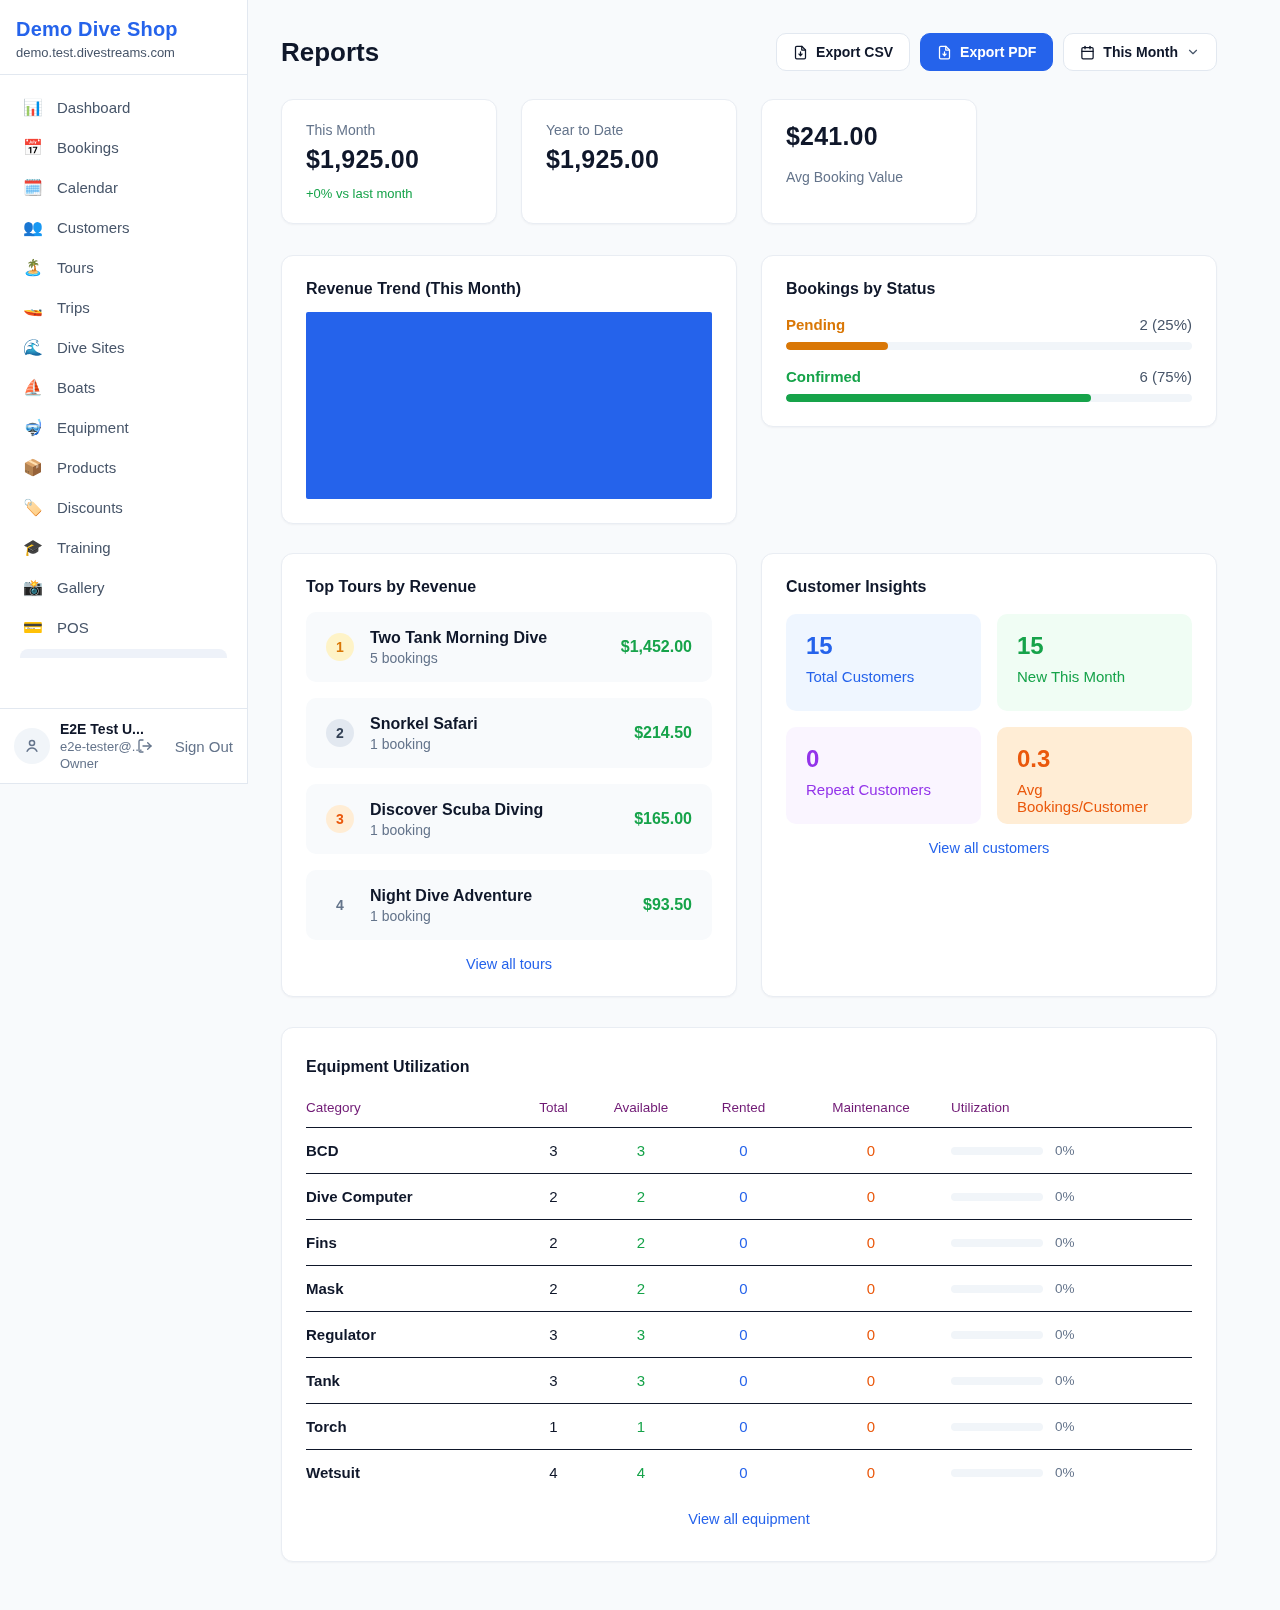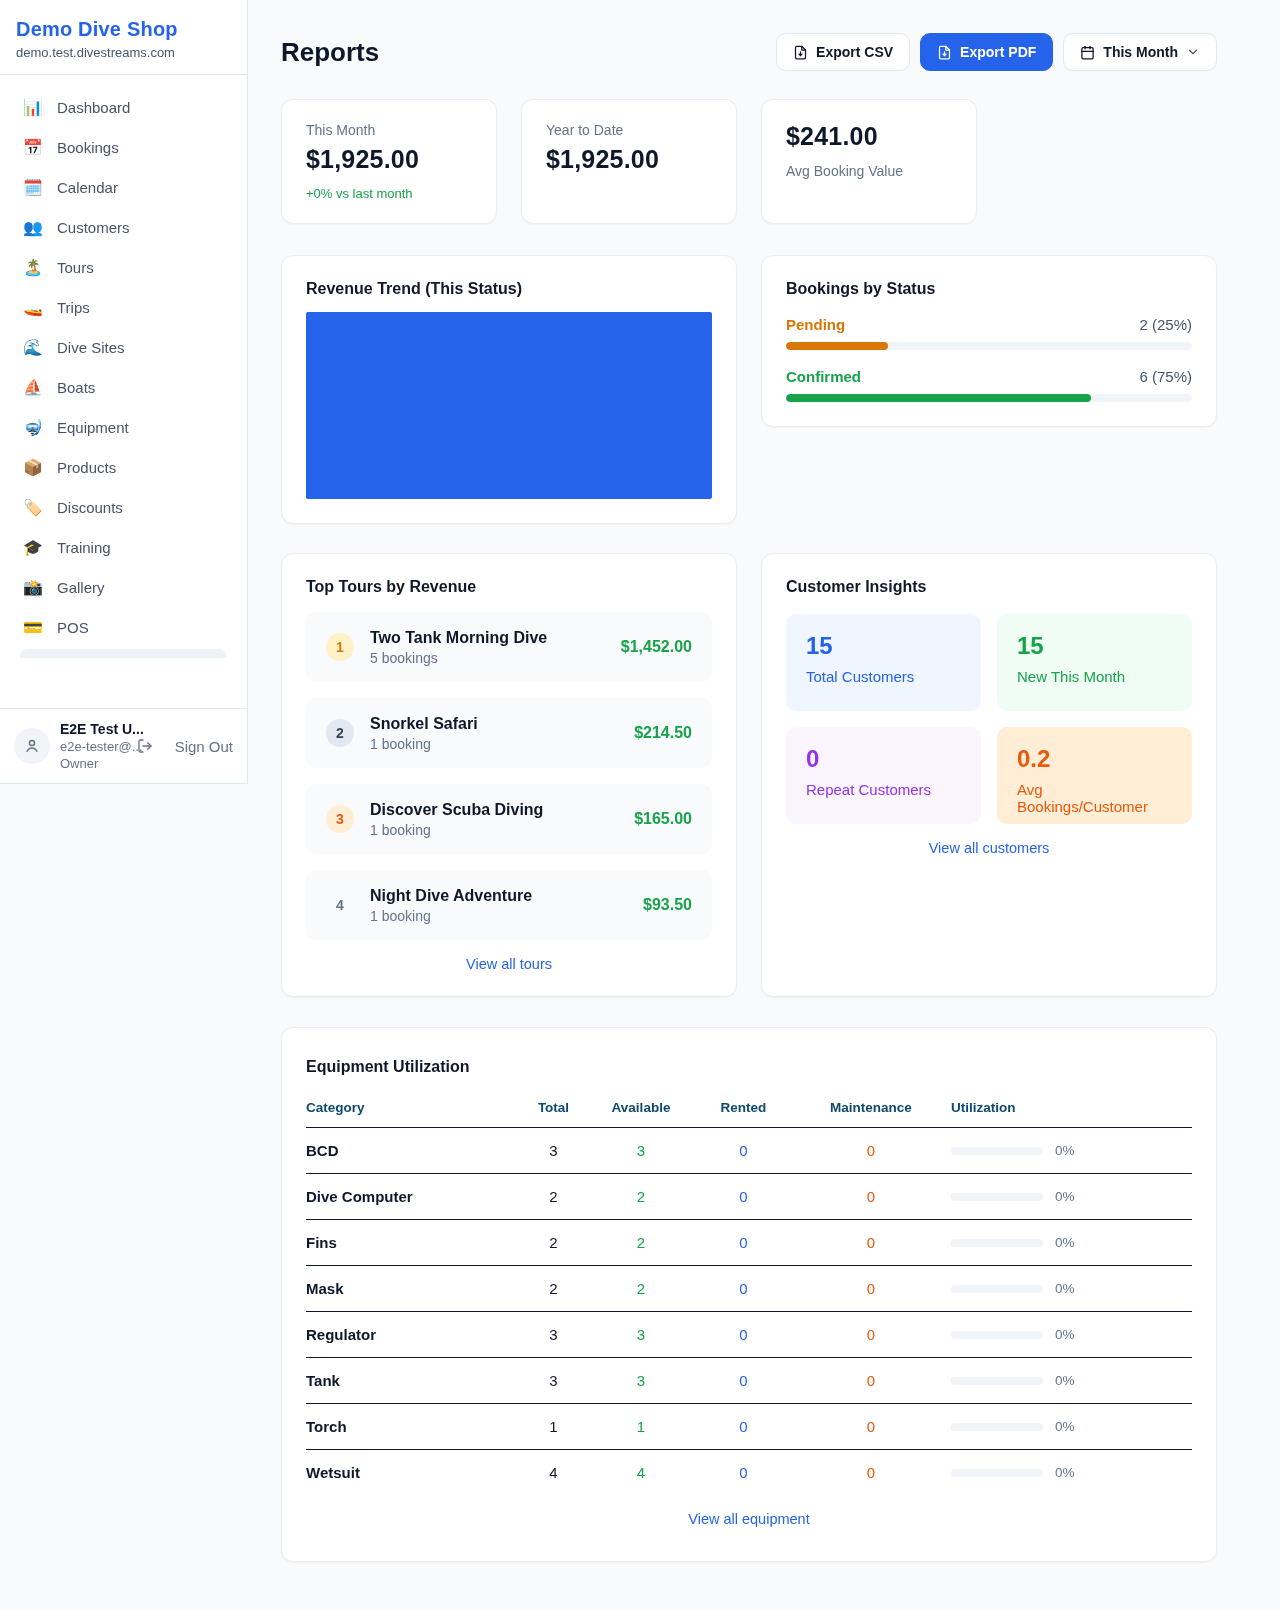--- a/index.html
+++ b/index.html
@@ -44,21 +44,21 @@
   .card { background:#fff; border:1px solid #e9edf3; border-radius:12px;
     box-shadow:0 1px 2px rgba(15,23,42,.04); }
 
   
   .stats { display:grid; grid-template-columns:repeat(4,1fr); gap:24px; margin-bottom:31px; }
   .stat { padding:22px 24px; height:125px; }
   .stat-label { font-size:14px; color:#64748b; }
   .stat-value { font-size:25px; font-weight:700; margin-top:7px; letter-spacing:.2px; }
   .stat-delta { font-size:13px; color:#16a34a; margin-top:12px; }
   .stat .value-first { margin-top:0; }
-  .stat .label-after { margin-top:12px; }
+  .stat .label-after { margin-top:18px; }
 
   .grid2 { display:grid; grid-template-columns:1fr 1fr; gap:24px; }
   .row1 { align-items:start; margin-bottom:29px; }
   .row2 { margin-bottom:30px; }
 
   .card-pad { padding:24px; }
   .card-title { font-size:16px; font-weight:700; color:#0f172a; }
 
   
   .chart-block { margin-top:14px; height:187px; width:100%; border-radius:2px; }
@@ -86,21 +86,21 @@
   
   .tiles { display:grid; grid-template-columns:1fr 1fr; gap:16px; margin-top:18px; }
   .tile { border-radius:10px; padding:18px 20px; height:97px; }
   .tile-num { font-size:24px; font-weight:700; }
   .tile-lbl { font-size:15px; margin-top:8px; }
 
   
   .equip-card { padding:30px 24px 34px; }
   .equip-title { margin-bottom:24px; }
   table { width:100%; border-collapse:collapse; table-layout:fixed; }
-  th { font-size:13.5px; font-weight:700; color:#0c4a6e; text-align:center;
+  th { font-size:13.5px; font-weight:400; color:#701a75; text-align:center;
     padding:0 0 12px; border-bottom:1px solid #0f172a; }
   th.cat, th.util { text-align:left; }
   td { font-size:15px; text-align:center; padding:14px 0; border-bottom:1px solid #0f172a; }
   tr:last-child td { border-bottom:none; }
   td.cat { text-align:left; font-weight:600; color:#0f172a; }
   td.avail { color:#16a34a; }
   td.rent { color:#2563eb; }
   td.maint { color:#ea580c; }
   td.util { text-align:left; }
   .util-wrap { display:flex; align-items:center; gap:12px; }
@@ -251,21 +251,21 @@
       <div class="stat-value">$1,925.00</div>
     </div>
     <div class="card stat">
       <div class="stat-value value-first">$241.00</div>
       <div class="stat-label label-after">Avg Booking Value</div>
     </div>
   </div>
 
   <div class="grid2 row1">
     <div class="card card-pad">
-      <div class="card-title">Revenue Trend (This Status)</div>
+      <div class="card-title">Revenue Trend (This Month)</div>
       <div class="chart-block" style="background-color: rgb(37, 99, 235);"></div>
     </div>
     <div class="card card-pad">
       <div class="card-title">Bookings by Status</div>
       <div class="status-group">
         <div class="status-line">
           <span class="status-label" style="color: rgb(217, 119, 6);">Pending</span>
           <span class="status-value">2 (25%)</span>
         </div>
         <div class="track">
@@ -331,21 +331,21 @@
         </div>
         <div class="tile" style="background-color: rgb(240, 253, 244);">
           <div class="tile-num" style="color: rgb(22, 163, 74);">15</div>
           <div class="tile-lbl" style="color: rgb(22, 163, 74);">New This Month</div>
         </div>
         <div class="tile" style="background-color: rgb(250, 245, 255);">
           <div class="tile-num" style="color: rgb(147, 51, 234);">0</div>
           <div class="tile-lbl" style="color: rgb(147, 51, 234);">Repeat Customers</div>
         </div>
         <div class="tile" style="background-color: rgb(255, 237, 213);">
-          <div class="tile-num" style="color: rgb(234, 88, 12);">0.2</div>
+          <div class="tile-num" style="color: rgb(234, 88, 12);">0.3</div>
           <div class="tile-lbl" style="color: rgb(234, 88, 12);">Avg Bookings/Customer</div>
         </div>
       </div>
       <a class="view-link">View all customers</a>
     </div>
   </div>
 
   <div class="card equip-card">
     <div class="card-title equip-title">Equipment Utilization</div>
     <table>

